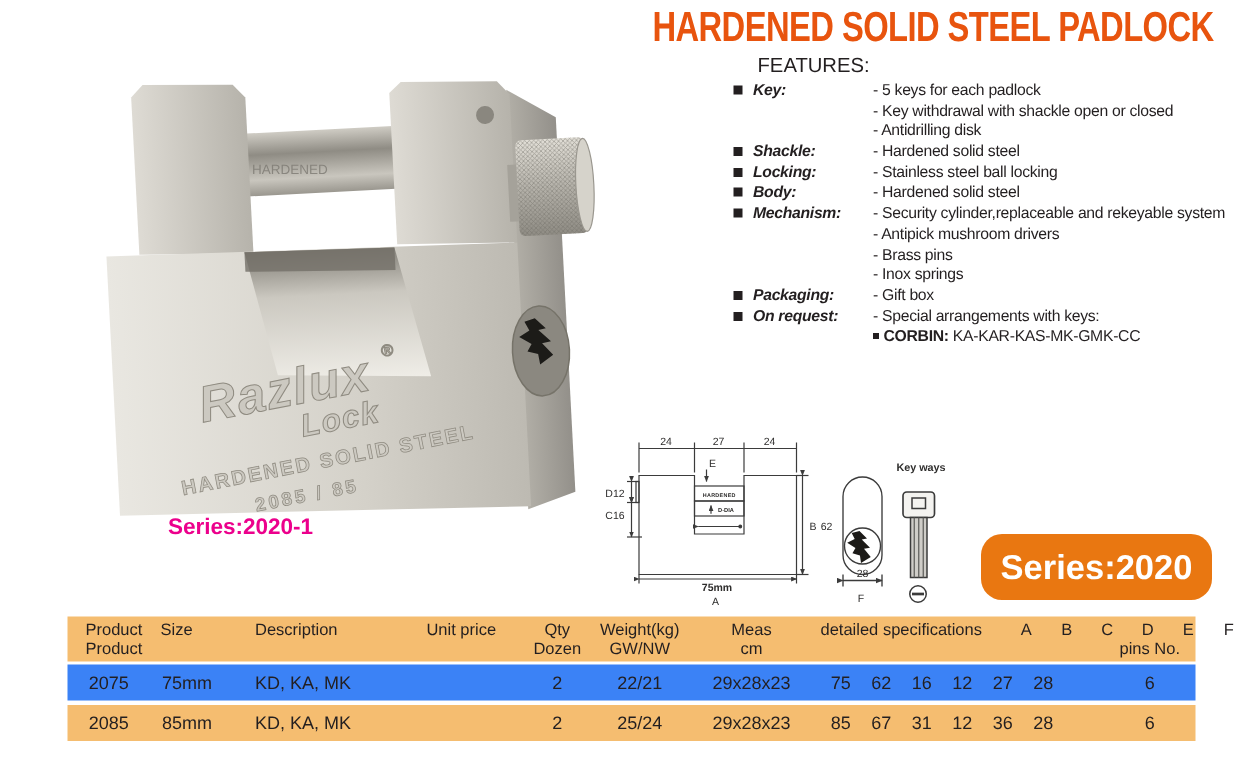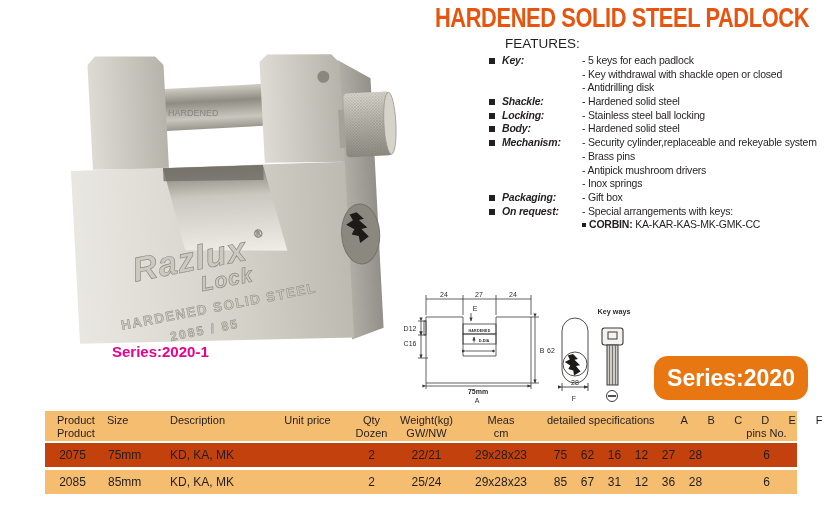--- a/index.html
+++ b/index.html
@@ -26,21 +26,21 @@
   #series-badge{left:654px;top:356px;width:154px;height:44px;background:#e97711;
     border-radius:14px;color:#ffffff;font-size:23px;font-weight:700;text-align:center;
     line-height:44px;}
 
   
   #spec-table{left:45px;top:411px;width:752px;font-size:12px;}
   .t-head{display:flex;background:#f5bd70;height:30px;margin-bottom:2px;
     font-size:11px;line-height:13px;padding-top:0;}
   .t-head .th{padding-top:3px;box-sizing:border-box;}
   .t-row{display:flex;align-items:center;height:24px;margin-bottom:3px;}
-  .t-row.odd{background:#c2410c;justify-content:space-between;}
+  .t-row.odd{background:#3b82f6;justify-content:space-between;}
   .t-row.even{background:#f5bd70;margin-bottom:0;}
   .cell{box-sizing:border-box;flex:0 0 auto;white-space:nowrap;overflow:visible;}
   .al{text-align:left;} .ac{text-align:center;}
   .group-box{display:flex;flex-direction:row;gap:16px;}
   .group-label{text-align:center;}
   .letter-row{display:flex;}
   .pins-head{display:flex;align-items:flex-end;justify-content:center;padding-bottom:1px;}
 
   
   text{font-family:"Liberation Sans",sans-serif;}
@@ -84,26 +84,26 @@
         <span class="ftext">- Hardened solid steel</span>
       </div>
       <div class="feat-row">
         <span class="fbullet"><i></i></span>
         <span class="flabel">Mechanism:</span>
         <span class="ftext">- Security cylinder,replaceable and rekeyable system</span>
       </div>
       <div class="feat-row">
         <span class="fbullet"></span>
         <span class="flabel"></span>
+        <span class="ftext">- Antipick mushroom drivers</span>
+      </div>
+      <div class="feat-row">
+        <span class="fbullet"></span>
+        <span class="flabel"></span>
         <span class="ftext">- Brass pins</span>
-      </div>
-      <div class="feat-row">
-        <span class="fbullet"></span>
-        <span class="flabel"></span>
-        <span class="ftext">- Antipick mushroom drivers</span>
       </div>
       <div class="feat-row">
         <span class="fbullet"></span>
         <span class="flabel"></span>
         <span class="ftext">- Inox springs</span>
       </div>
       <div class="feat-row">
         <span class="fbullet"><i></i></span>
         <span class="flabel">Packaging:</span>
         <span class="ftext">- Gift box</span>

